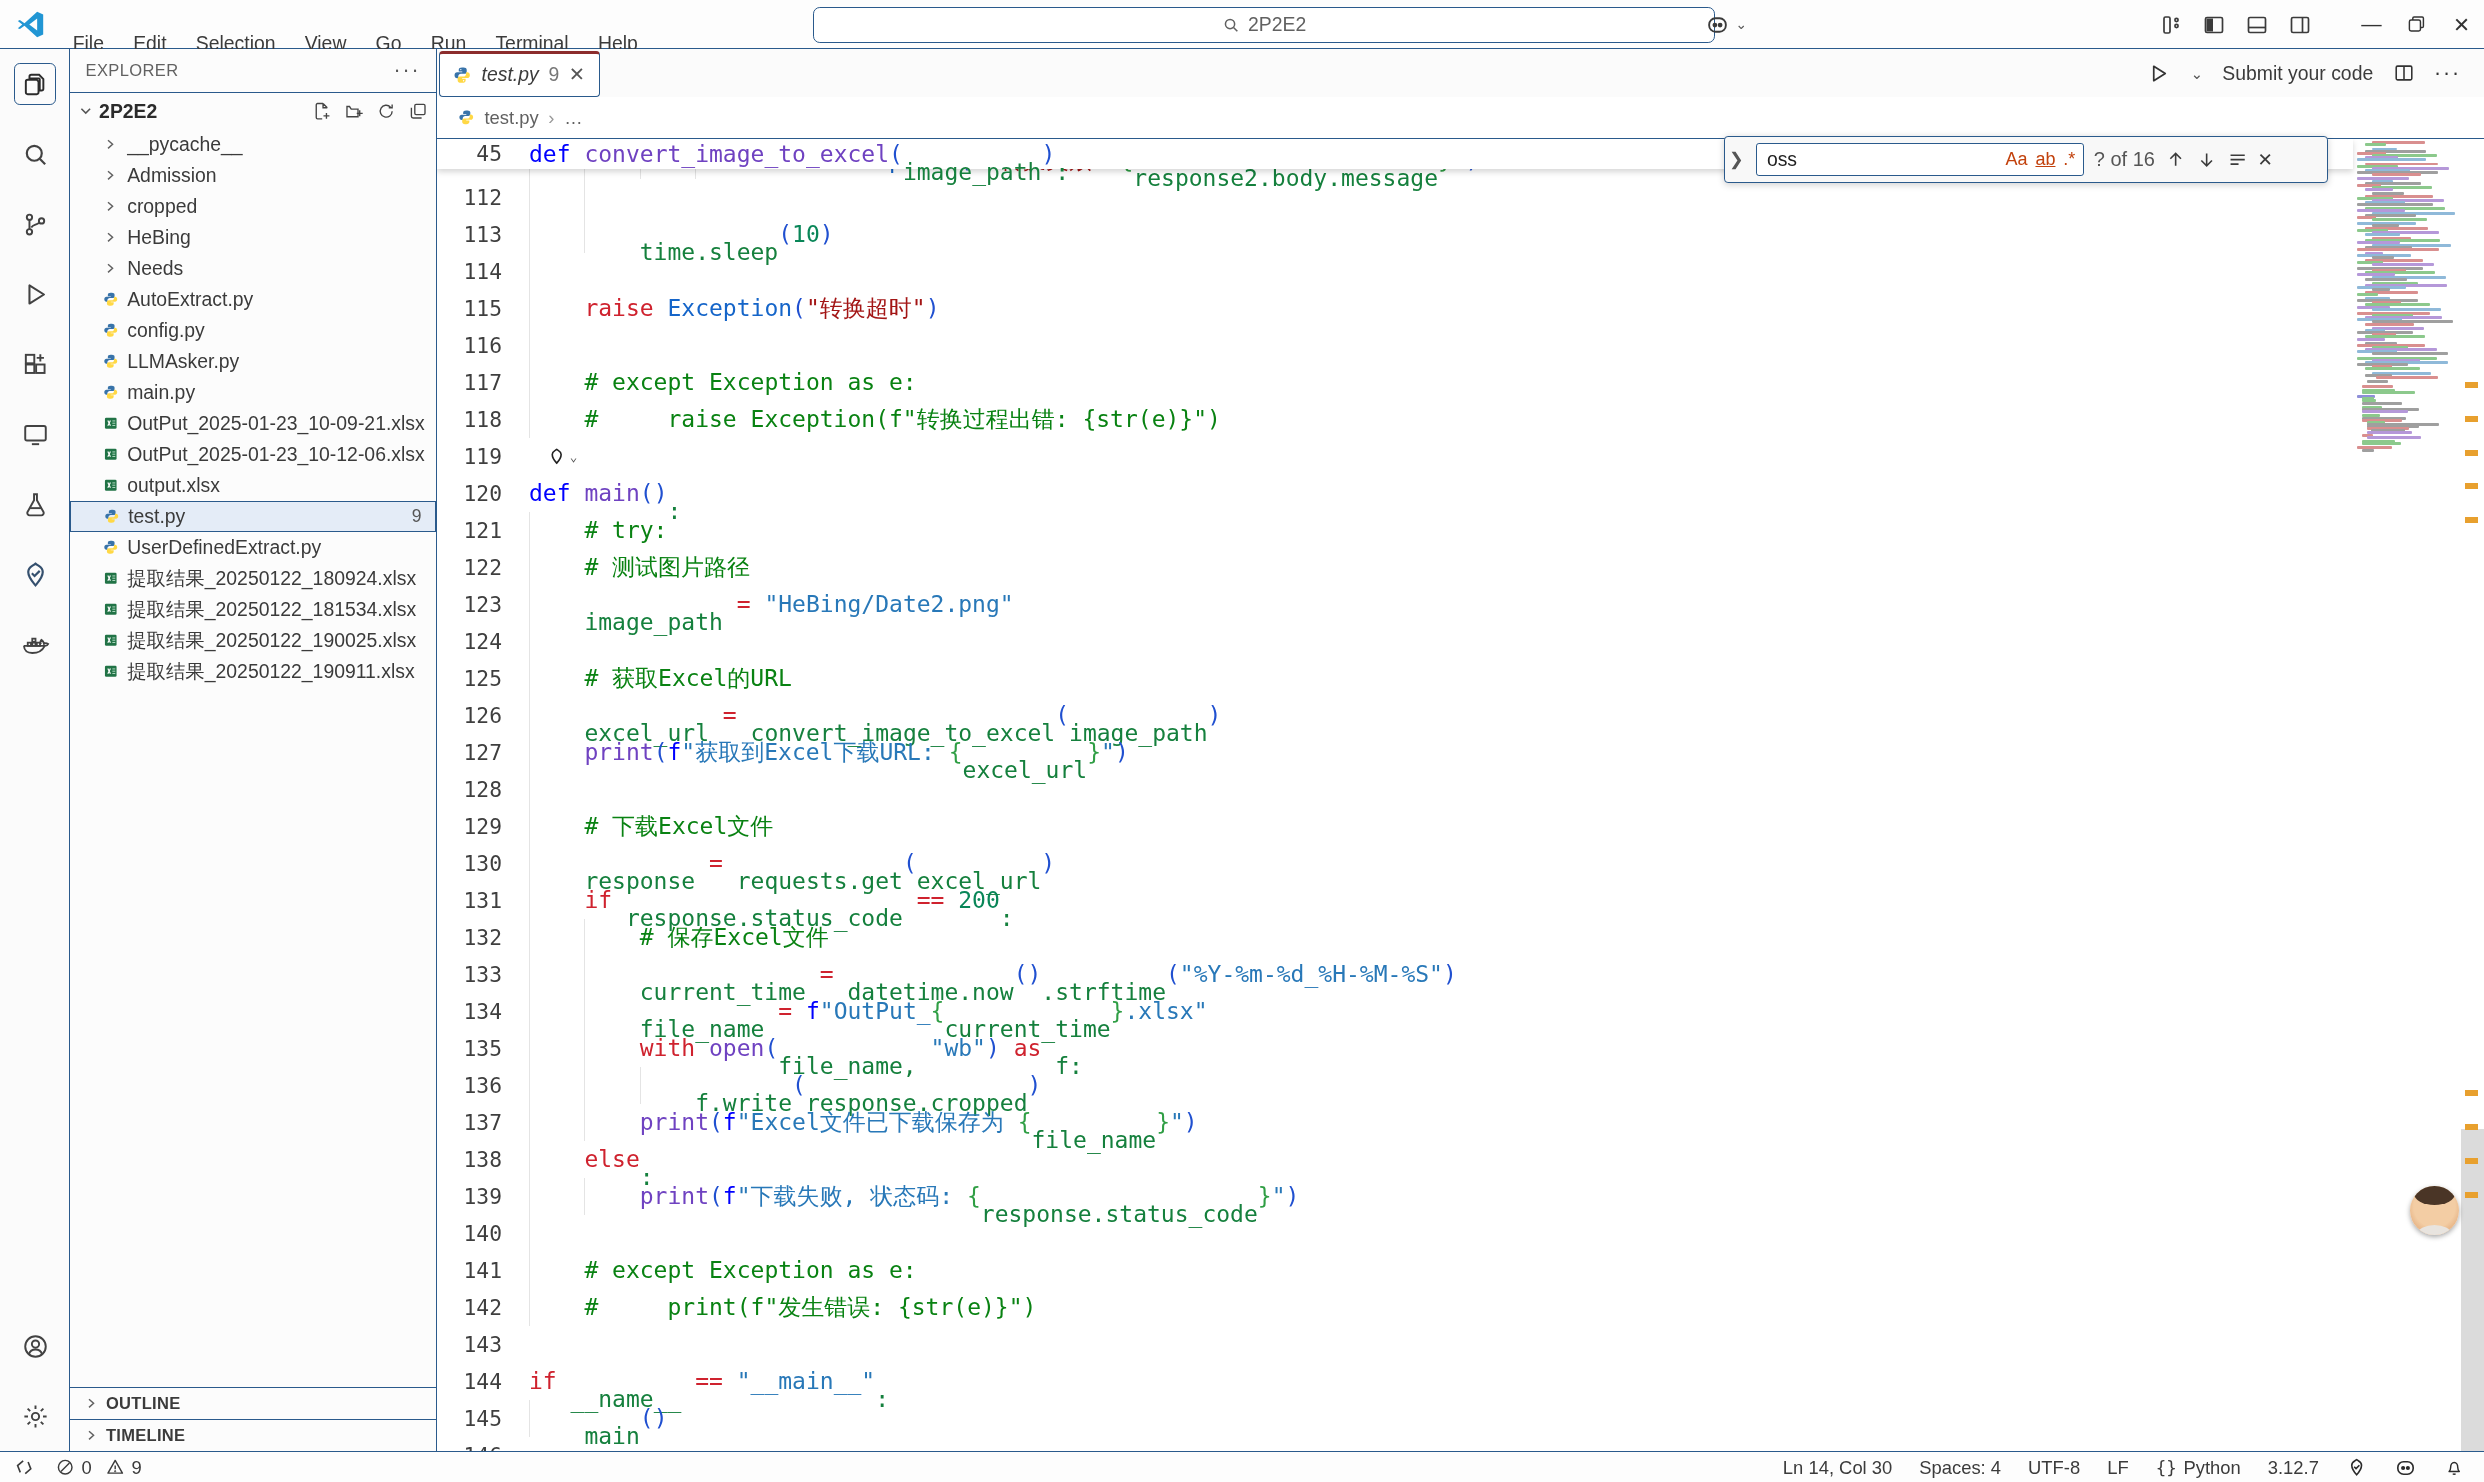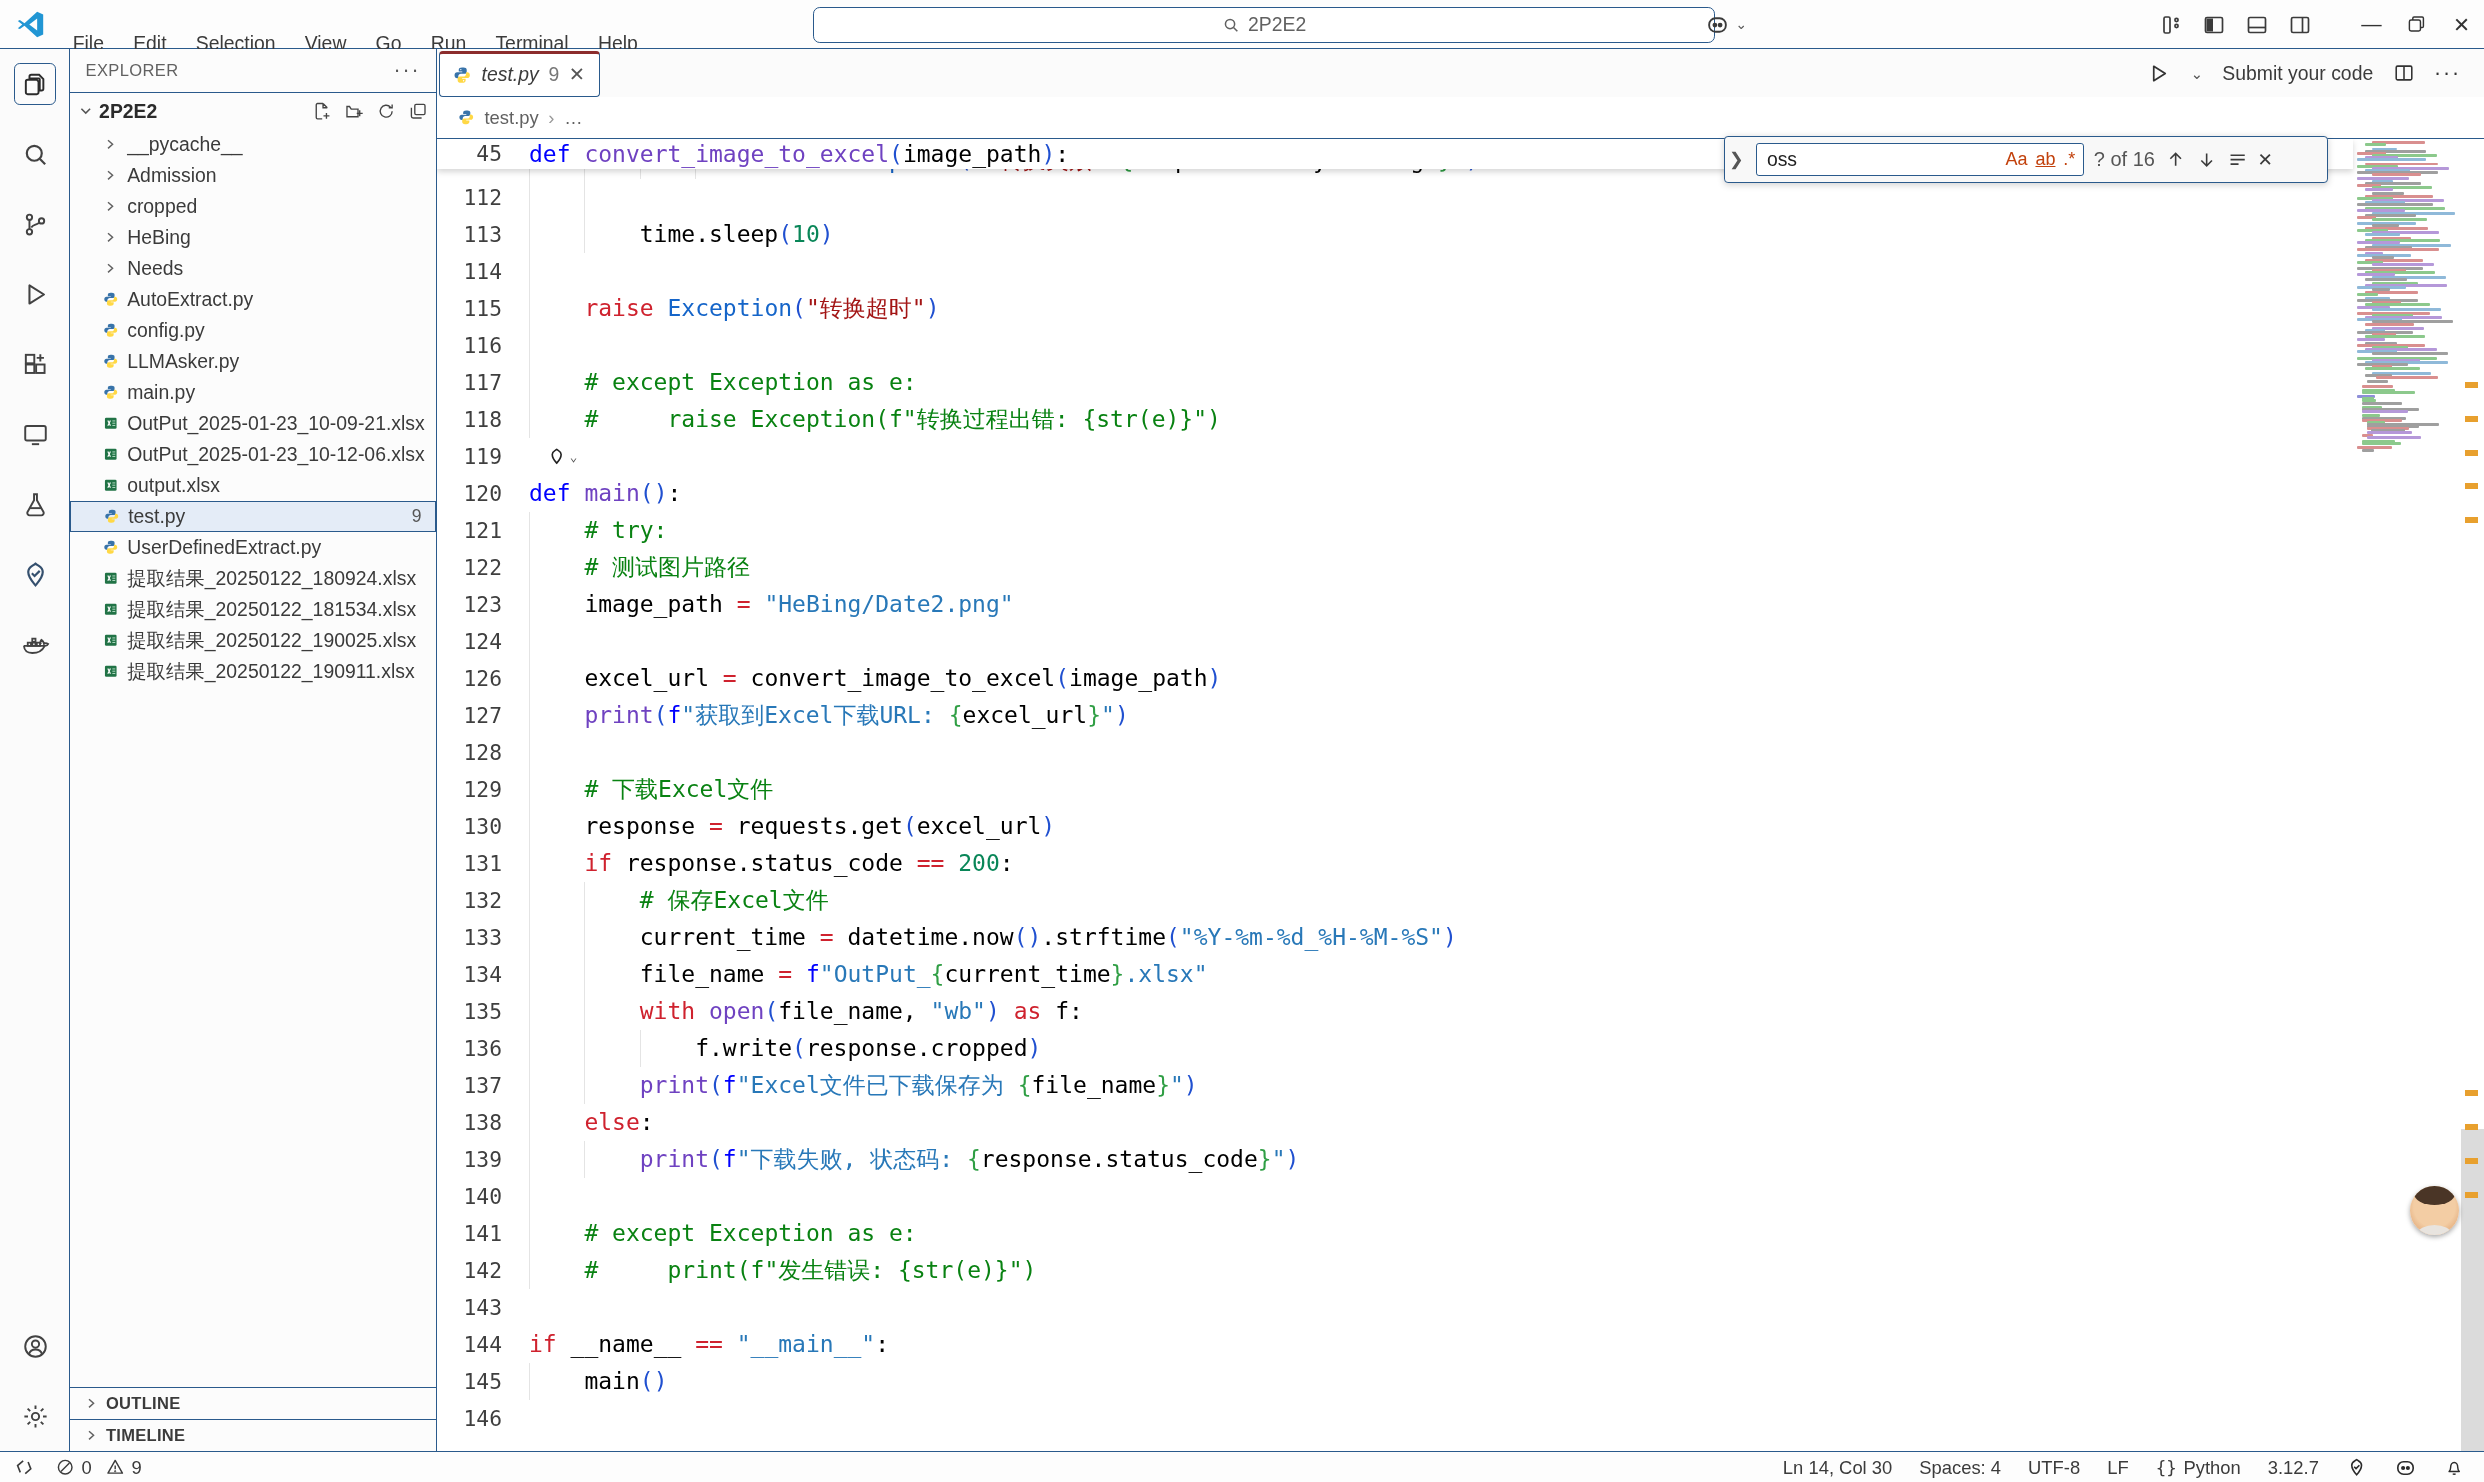--- a/index.html
+++ b/index.html
@@ -80,21 +80,21 @@
   .cl{display:flex;height:37px;line-height:37px;font-family:"DejaVu Sans Mono","Liberation Mono",monospace;font-size:23px;white-space:pre;}
   .cl .gut{width:92px;flex:0 0 auto;text-align:right;padding-right:27px;color:#3f3f3f;font-size:21.3px;}
   .cl .txt{flex:1;display:flex;}
   .ind{display:inline-block;width:4ch;border-left:1px solid #e4e4e4;height:100%;flex:0 0 auto;}
   #sticky{position:absolute;left:0;top:0;width:1916px;height:30px;background:#fff;z-index:20;
           box-shadow:0 2.9px 5.8px rgba(0,0,0,.16);}
   #sticky .cl{height:30px;line-height:30px;}
   .tk-k{color:#0000ff;}     .tk-ctrl{color:#cf222e;} .tk-fn{color:#6f42c1;}
   .tk-cls{color:#1565c9;}   .tk-bi{color:#6f42c1;}   .tk-str{color:#2878b8;}
   .tk-strm{color:#a31515;}  .tk-com{color:#098212;}  .tk-num{color:#098658;}
-  .tk-pb{color:#2050d0;}    .tk-brg{color:#2f9e44;}  .tk-p{color:#000000;}
+  .tk-pb{color:#2050d0;}    .tk-brg{color:#2f9e44;}  .tk-p{color:#15803d;margin-top:18px;}
   #inline-widget{display:inline-flex;align-items:center;gap:3.9px;color:#333;margin-left:17.5px;}
 
   
   #minimap{position:absolute;left:1916px;top:0;width:109px;height:1312px;background:#ffffff;}
   .mm-bar{position:absolute;height:2.9px;border-radius:1px;}
   #overview-ruler{position:absolute;left:2024px;top:0;width:23px;height:1312px;}
   .ruler-mark{position:absolute;left:3.9px;width:13.6px;height:5.8px;background:var(--warn);}
   #scroll-thumb{position:absolute;left:0;width:23px;background:rgba(90,90,90,.22);}
 
   
@@ -591,20 +591,21 @@
         <div class="cl"><span class="gut">117</span><span class="txt"><span class="ind"></span><span class="tk-com"># except Exception as e:</span></span></div>
         <div class="cl"><span class="gut">118</span><span class="txt"><span class="ind"></span><span class="tk-com">#     raise Exception(f"转换过程出错: {str(e)}")</span></span></div>
         <div class="cl"><span class="gut">119</span><span class="txt"><span id="inline-widget"><svg viewBox="0 0 24 24" width="19.4" height="19.4" fill="none" stroke="#222" stroke-width="2">
                 <path d="M12 3c2.8 2.2 5.5 2.2 5.5 6.3S14.3 17.5 12 20c-2.3-2.5-5.5-6.6-5.5-10.7S9.2 5.2 12 3z"></path>
               </svg><span style="font-size:12.6px;color:#555;">⌄</span></span></span></div>
         <div class="cl"><span class="gut">120</span><span class="txt"><span class="tk-k">def </span><span class="tk-fn">main</span><span class="tk-pb">(</span><span class="tk-pb">)</span><span class="tk-p">:</span></span></div>
         <div class="cl"><span class="gut">121</span><span class="txt"><span class="ind"></span><span class="tk-com"># try:</span></span></div>
         <div class="cl"><span class="gut">122</span><span class="txt"><span class="ind"></span><span class="tk-com"># 测试图片路径</span></span></div>
         <div class="cl"><span class="gut">123</span><span class="txt"><span class="ind"></span><span class="tk-p">image_path </span><span class="tk-ctrl">= </span><span class="tk-str">"HeBing/Date2.png"</span></span></div>
         <div class="cl"><span class="gut">124</span><span class="txt"><span class="ind"></span></span></div>
+        <div class="cl"><span class="gut">125</span><span class="txt"><span class="ind"></span><span class="tk-com"># 获取Excel的URL</span></span></div>
         <div class="cl"><span class="gut">126</span><span class="txt"><span class="ind"></span><span class="tk-p">excel_url </span><span class="tk-ctrl">= </span><span class="tk-p">convert_image_to_excel</span><span class="tk-pb">(</span><span class="tk-p">image_path</span><span class="tk-pb">)</span></span></div>
         <div class="cl"><span class="gut">127</span><span class="txt"><span class="ind"></span><span class="tk-bi">print</span><span class="tk-pb">(</span><span class="tk-k">f</span><span class="tk-str">"获取到Excel下载URL: </span><span class="tk-brg">{</span><span class="tk-p">excel_url</span><span class="tk-brg">}</span><span class="tk-str">"</span><span class="tk-pb">)</span></span></div>
         <div class="cl"><span class="gut">128</span><span class="txt"><span class="ind"></span></span></div>
         <div class="cl"><span class="gut">129</span><span class="txt"><span class="ind"></span><span class="tk-com"># 下载Excel文件</span></span></div>
         <div class="cl"><span class="gut">130</span><span class="txt"><span class="ind"></span><span class="tk-p">response </span><span class="tk-ctrl">= </span><span class="tk-p">requests.get</span><span class="tk-pb">(</span><span class="tk-p">excel_url</span><span class="tk-pb">)</span></span></div>
         <div class="cl"><span class="gut">131</span><span class="txt"><span class="ind"></span><span class="tk-ctrl">if </span><span class="tk-p">response.status_code </span><span class="tk-ctrl">== </span><span class="tk-num">200</span><span class="tk-p">:</span></span></div>
         <div class="cl"><span class="gut">132</span><span class="txt"><span class="ind"></span><span class="ind"></span><span class="tk-com"># 保存Excel文件</span></span></div>
         <div class="cl"><span class="gut">133</span><span class="txt"><span class="ind"></span><span class="ind"></span><span class="tk-p">current_time </span><span class="tk-ctrl">= </span><span class="tk-p">datetime.now</span><span class="tk-pb">(</span><span class="tk-pb">)</span><span class="tk-p">.strftime</span><span class="tk-pb">(</span><span class="tk-str">"%Y-%m-%d_%H-%M-%S"</span><span class="tk-pb">)</span></span></div>
         <div class="cl"><span class="gut">134</span><span class="txt"><span class="ind"></span><span class="ind"></span><span class="tk-p">file_name </span><span class="tk-ctrl">= </span><span class="tk-k">f</span><span class="tk-str">"OutPut_</span><span class="tk-brg">{</span><span class="tk-p">current_time</span><span class="tk-brg">}</span><span class="tk-str">.xlsx"</span></span></div>
         <div class="cl"><span class="gut">135</span><span class="txt"><span class="ind"></span><span class="ind"></span><span class="tk-ctrl">with </span><span class="tk-bi">open</span><span class="tk-pb">(</span><span class="tk-p">file_name, </span><span class="tk-str">"wb"</span><span class="tk-pb">)</span><span class="tk-ctrl"> as </span><span class="tk-p">f:</span></span></div>

